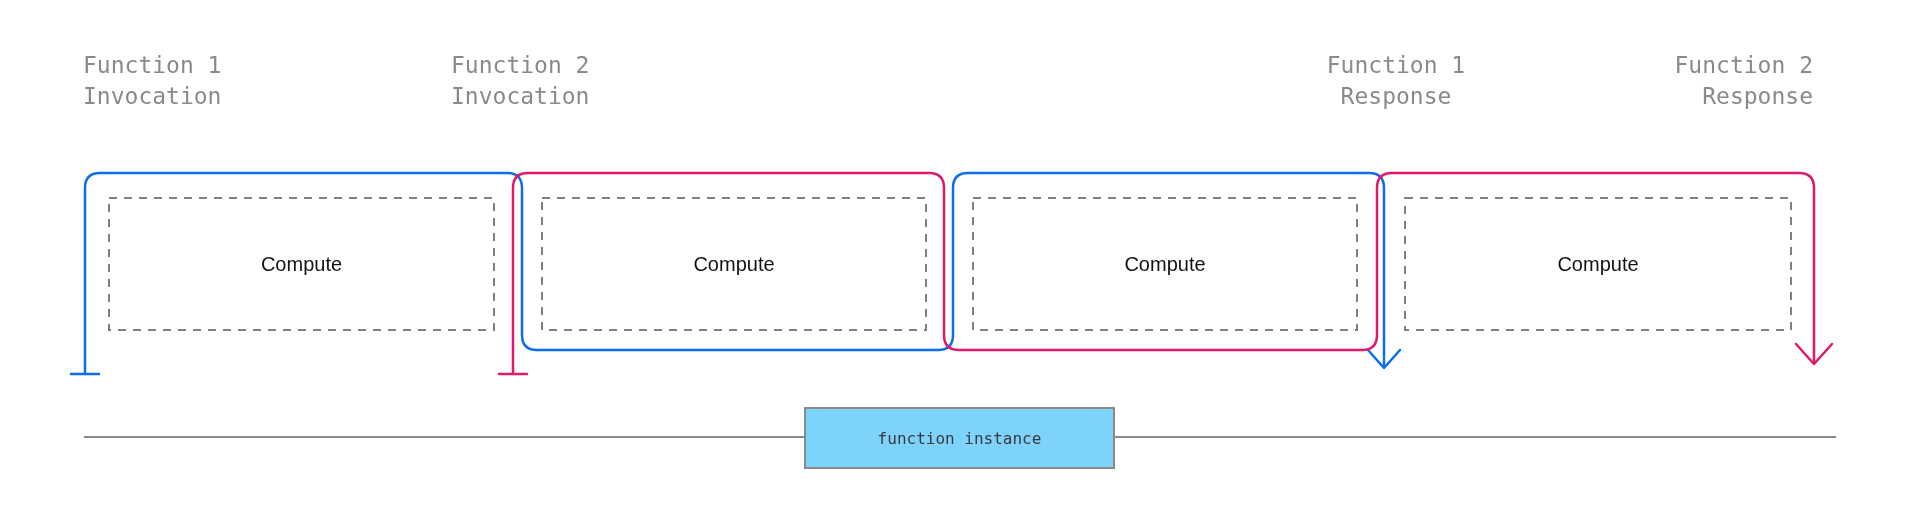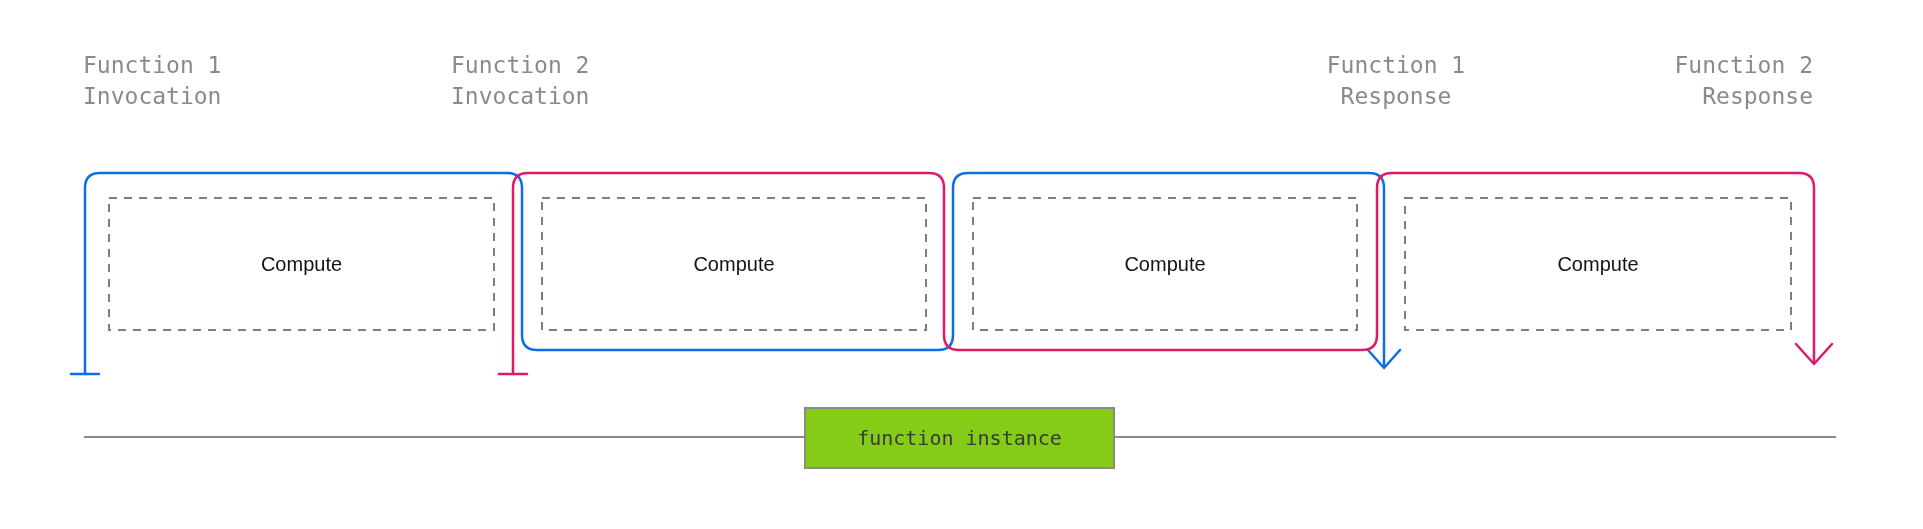--- a/index.html
+++ b/index.html
@@ -59,26 +59,26 @@
     font-size: 20px;
     color: var(--compute-text);
   }
   .instance-box {
     position: absolute;
     left: 804px;
     top: 407px;
     width: 311px;
     height: 62px;
     box-sizing: border-box;
-    background: #84cc16;
+    background: #7dd3fc;
     border: 2px solid var(--gray-line);
     display: flex;
     align-items: center;
     justify-content: center;
-    font-size: 20px;
+    font-size: 16px;
     color: var(--instance-text);
     white-space: pre;
   }
 </style>
 </head>
 <body>
 
 <div id="canvas">
 
   <svg id="flow-svg" width="1923" height="529" viewBox="0 0 1923 529">

